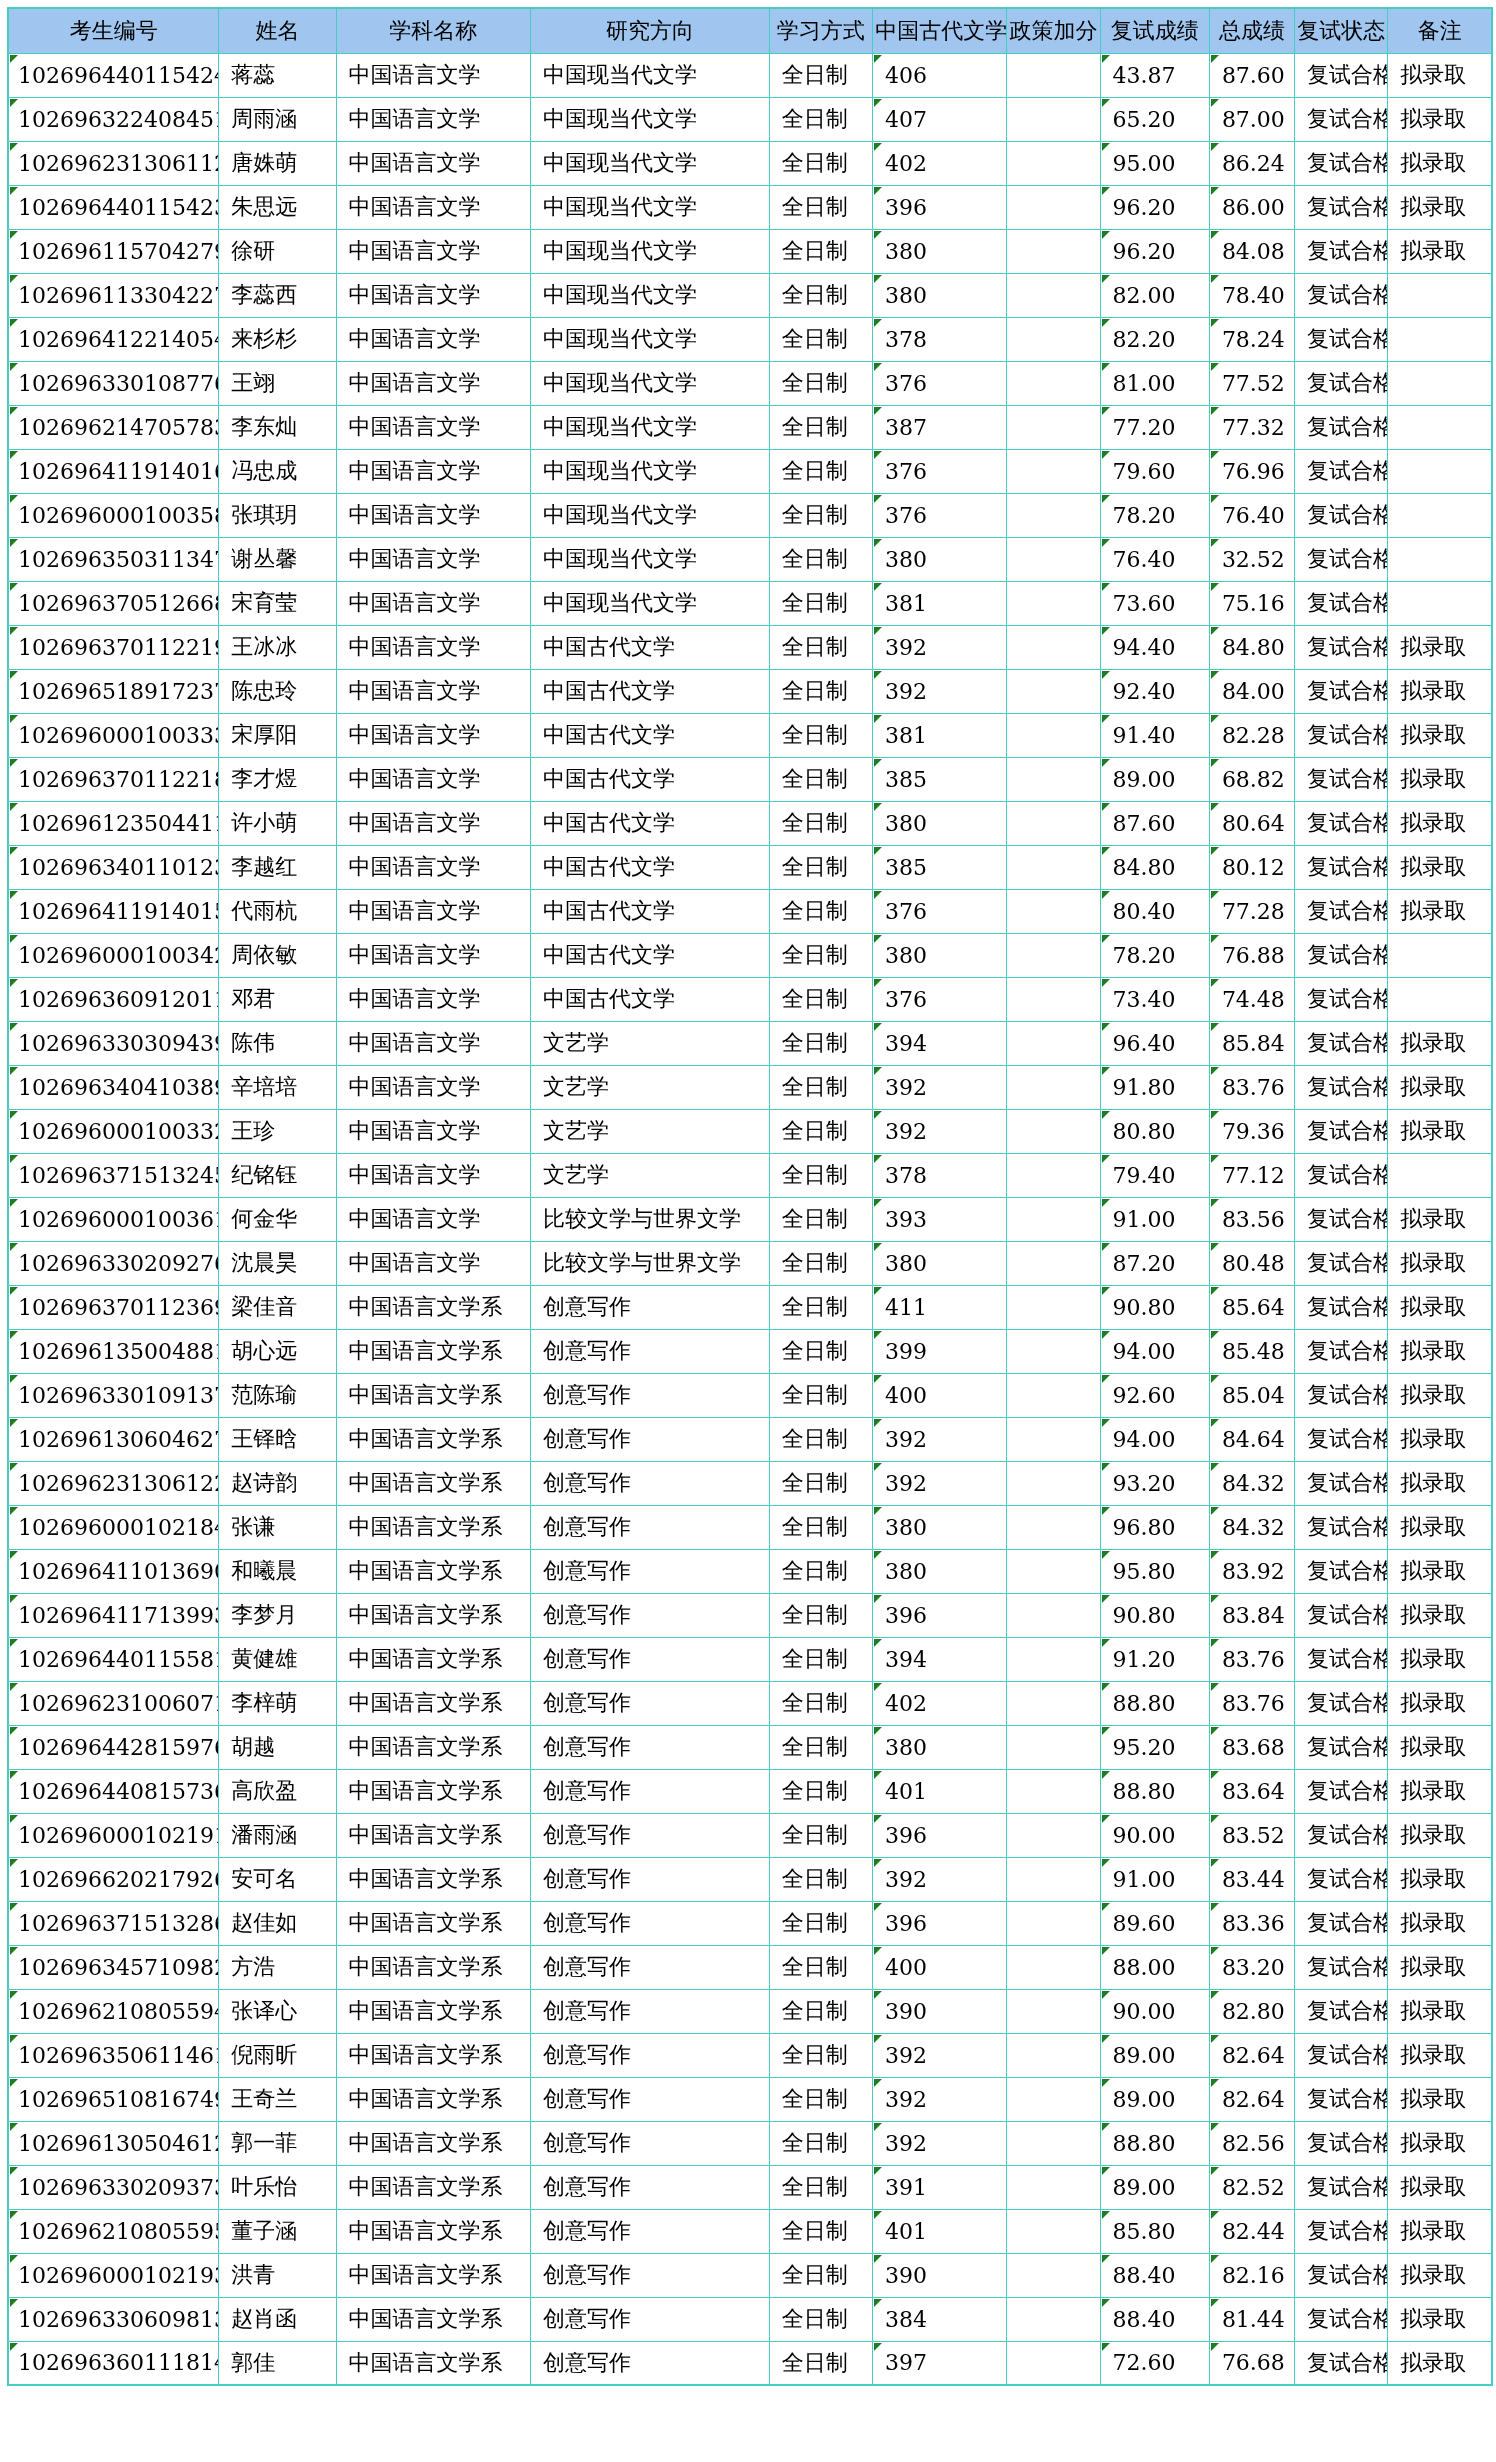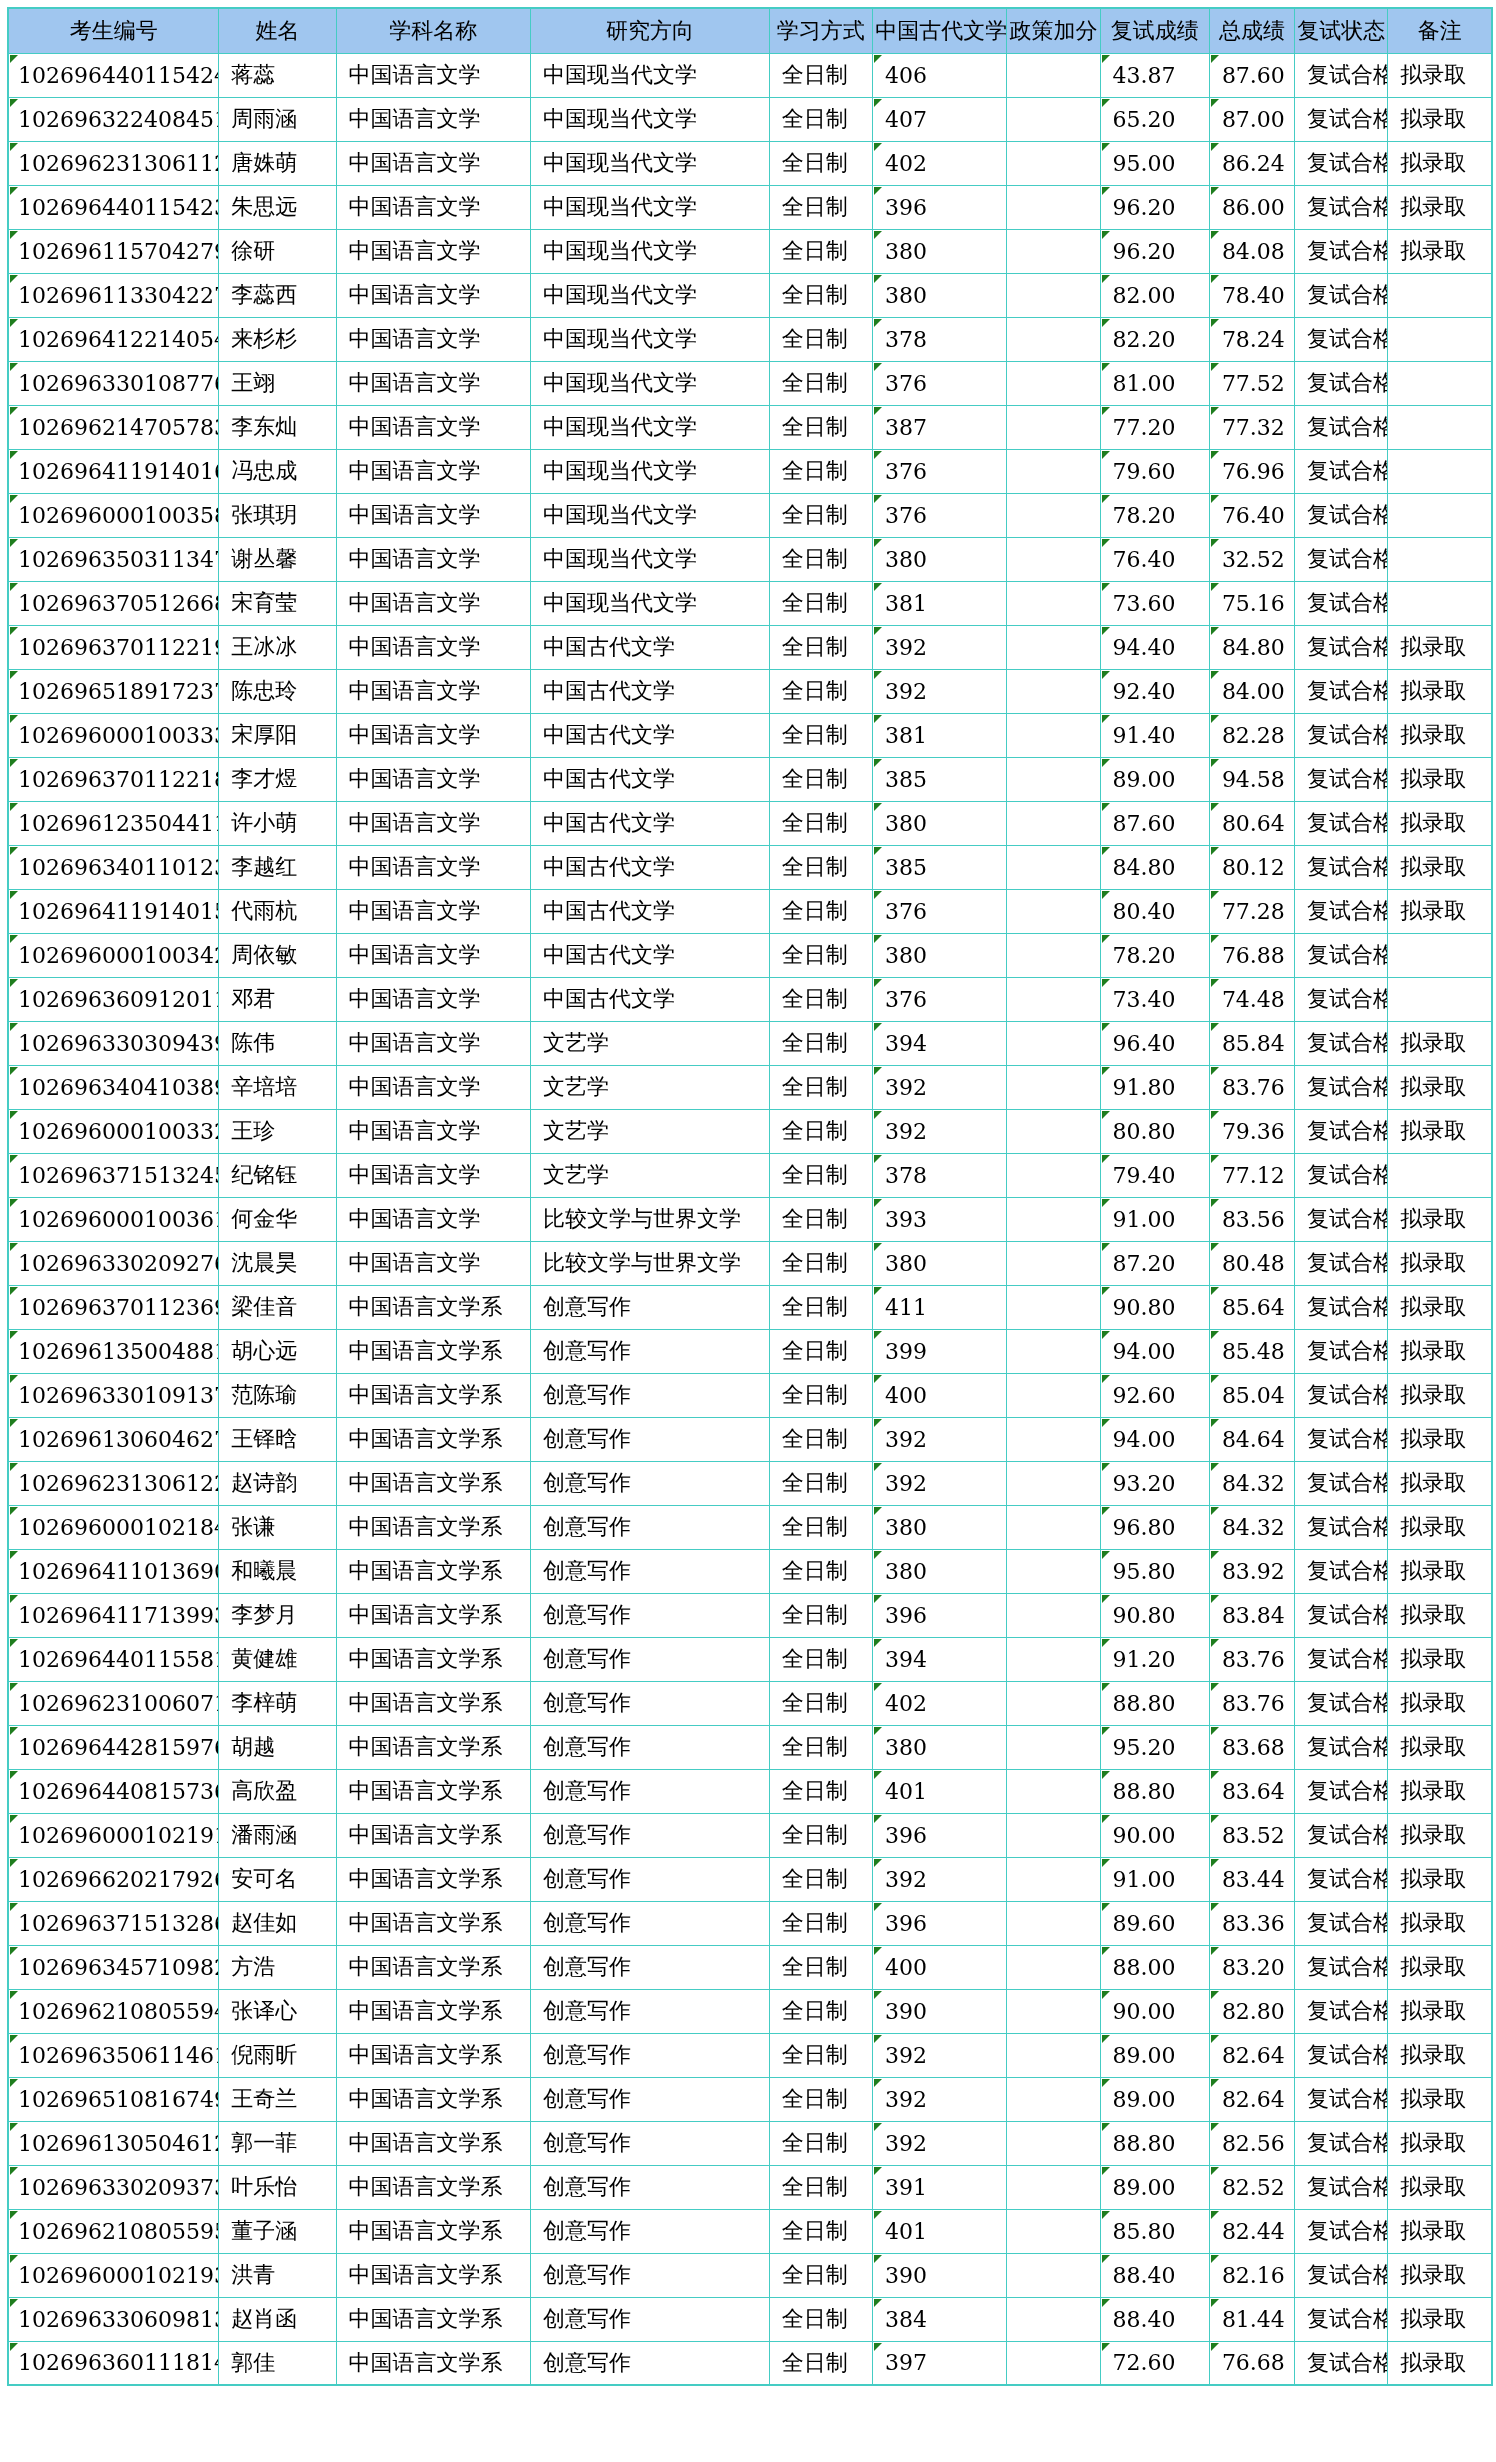--- a/index.html
+++ b/index.html
@@ -301,21 +301,21 @@
         </tr>
         <tr>
           <td class="tri id-cell">102696370112218</td>
           <td>李才煜</td>
           <td>中国语言文学</td>
           <td>中国古代文学</td>
           <td>全日制</td>
           <td class="tri">385</td>
           <td></td>
           <td class="tri">89.00</td>
-          <td class="tri">94.58</td>
+          <td class="tri">68.82</td>
           <td>复试合格</td>
           <td>拟录取</td>
         </tr>
         <tr>
           <td class="tri id-cell">102696123504411</td>
           <td>许小萌</td>
           <td>中国语言文学</td>
           <td>中国古代文学</td>
           <td>全日制</td>
           <td class="tri">380</td>

